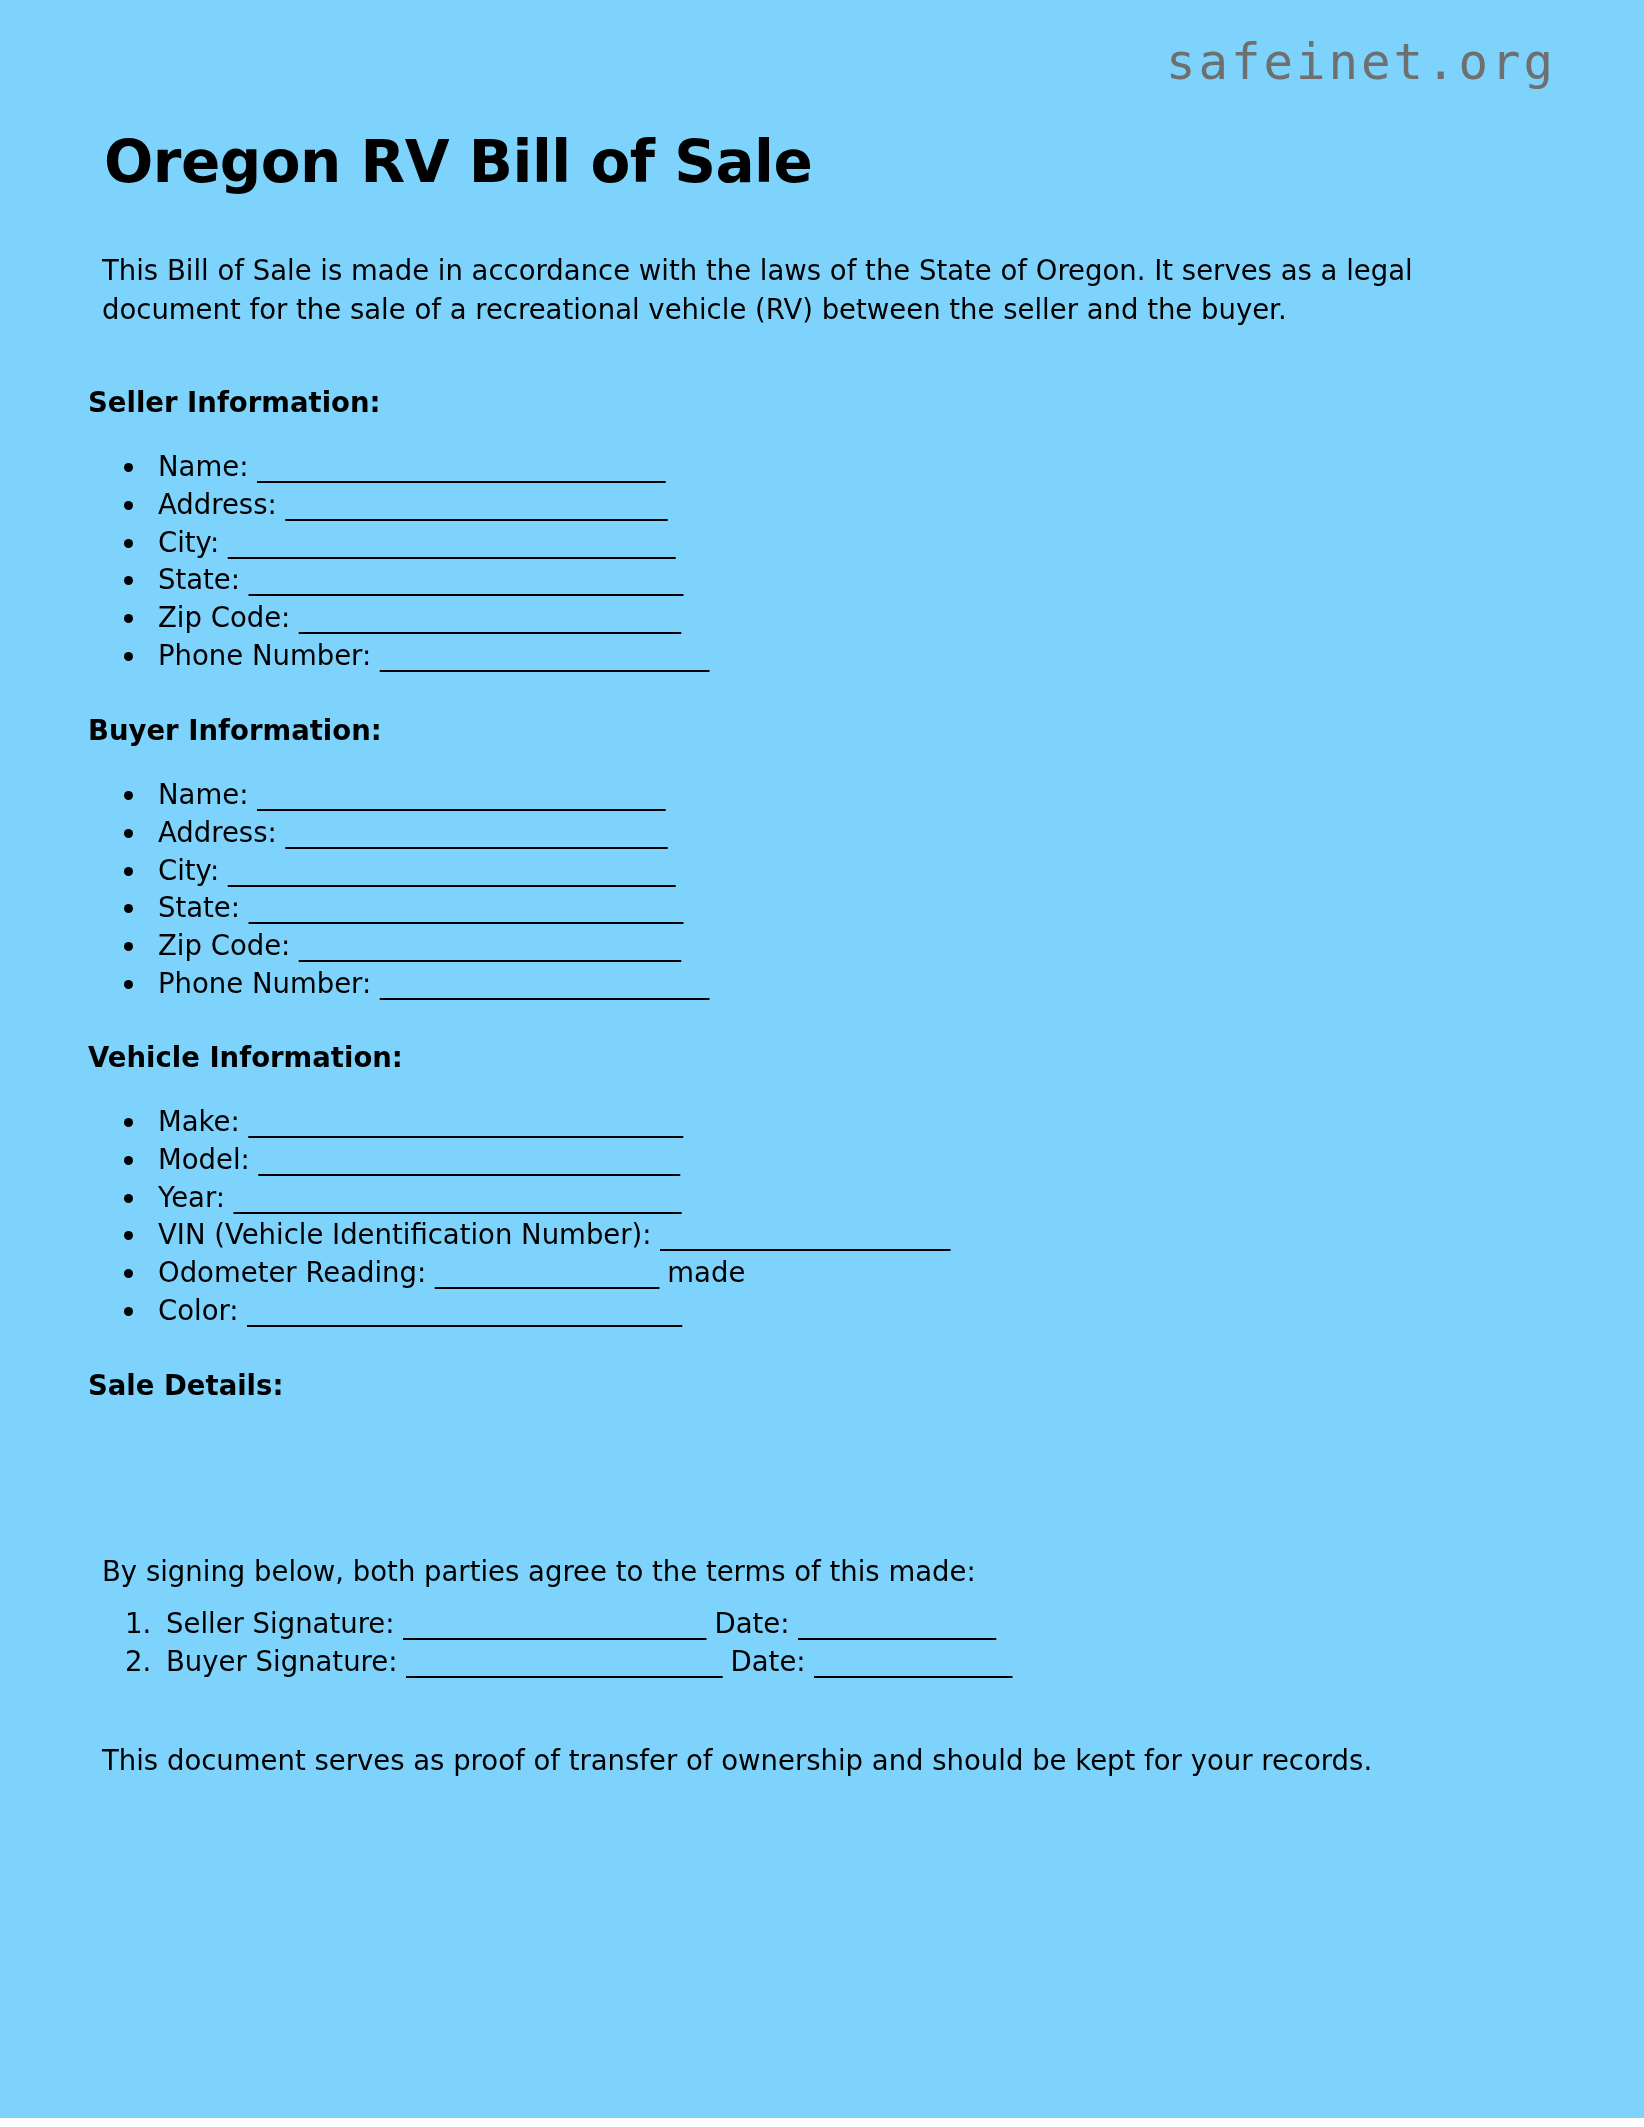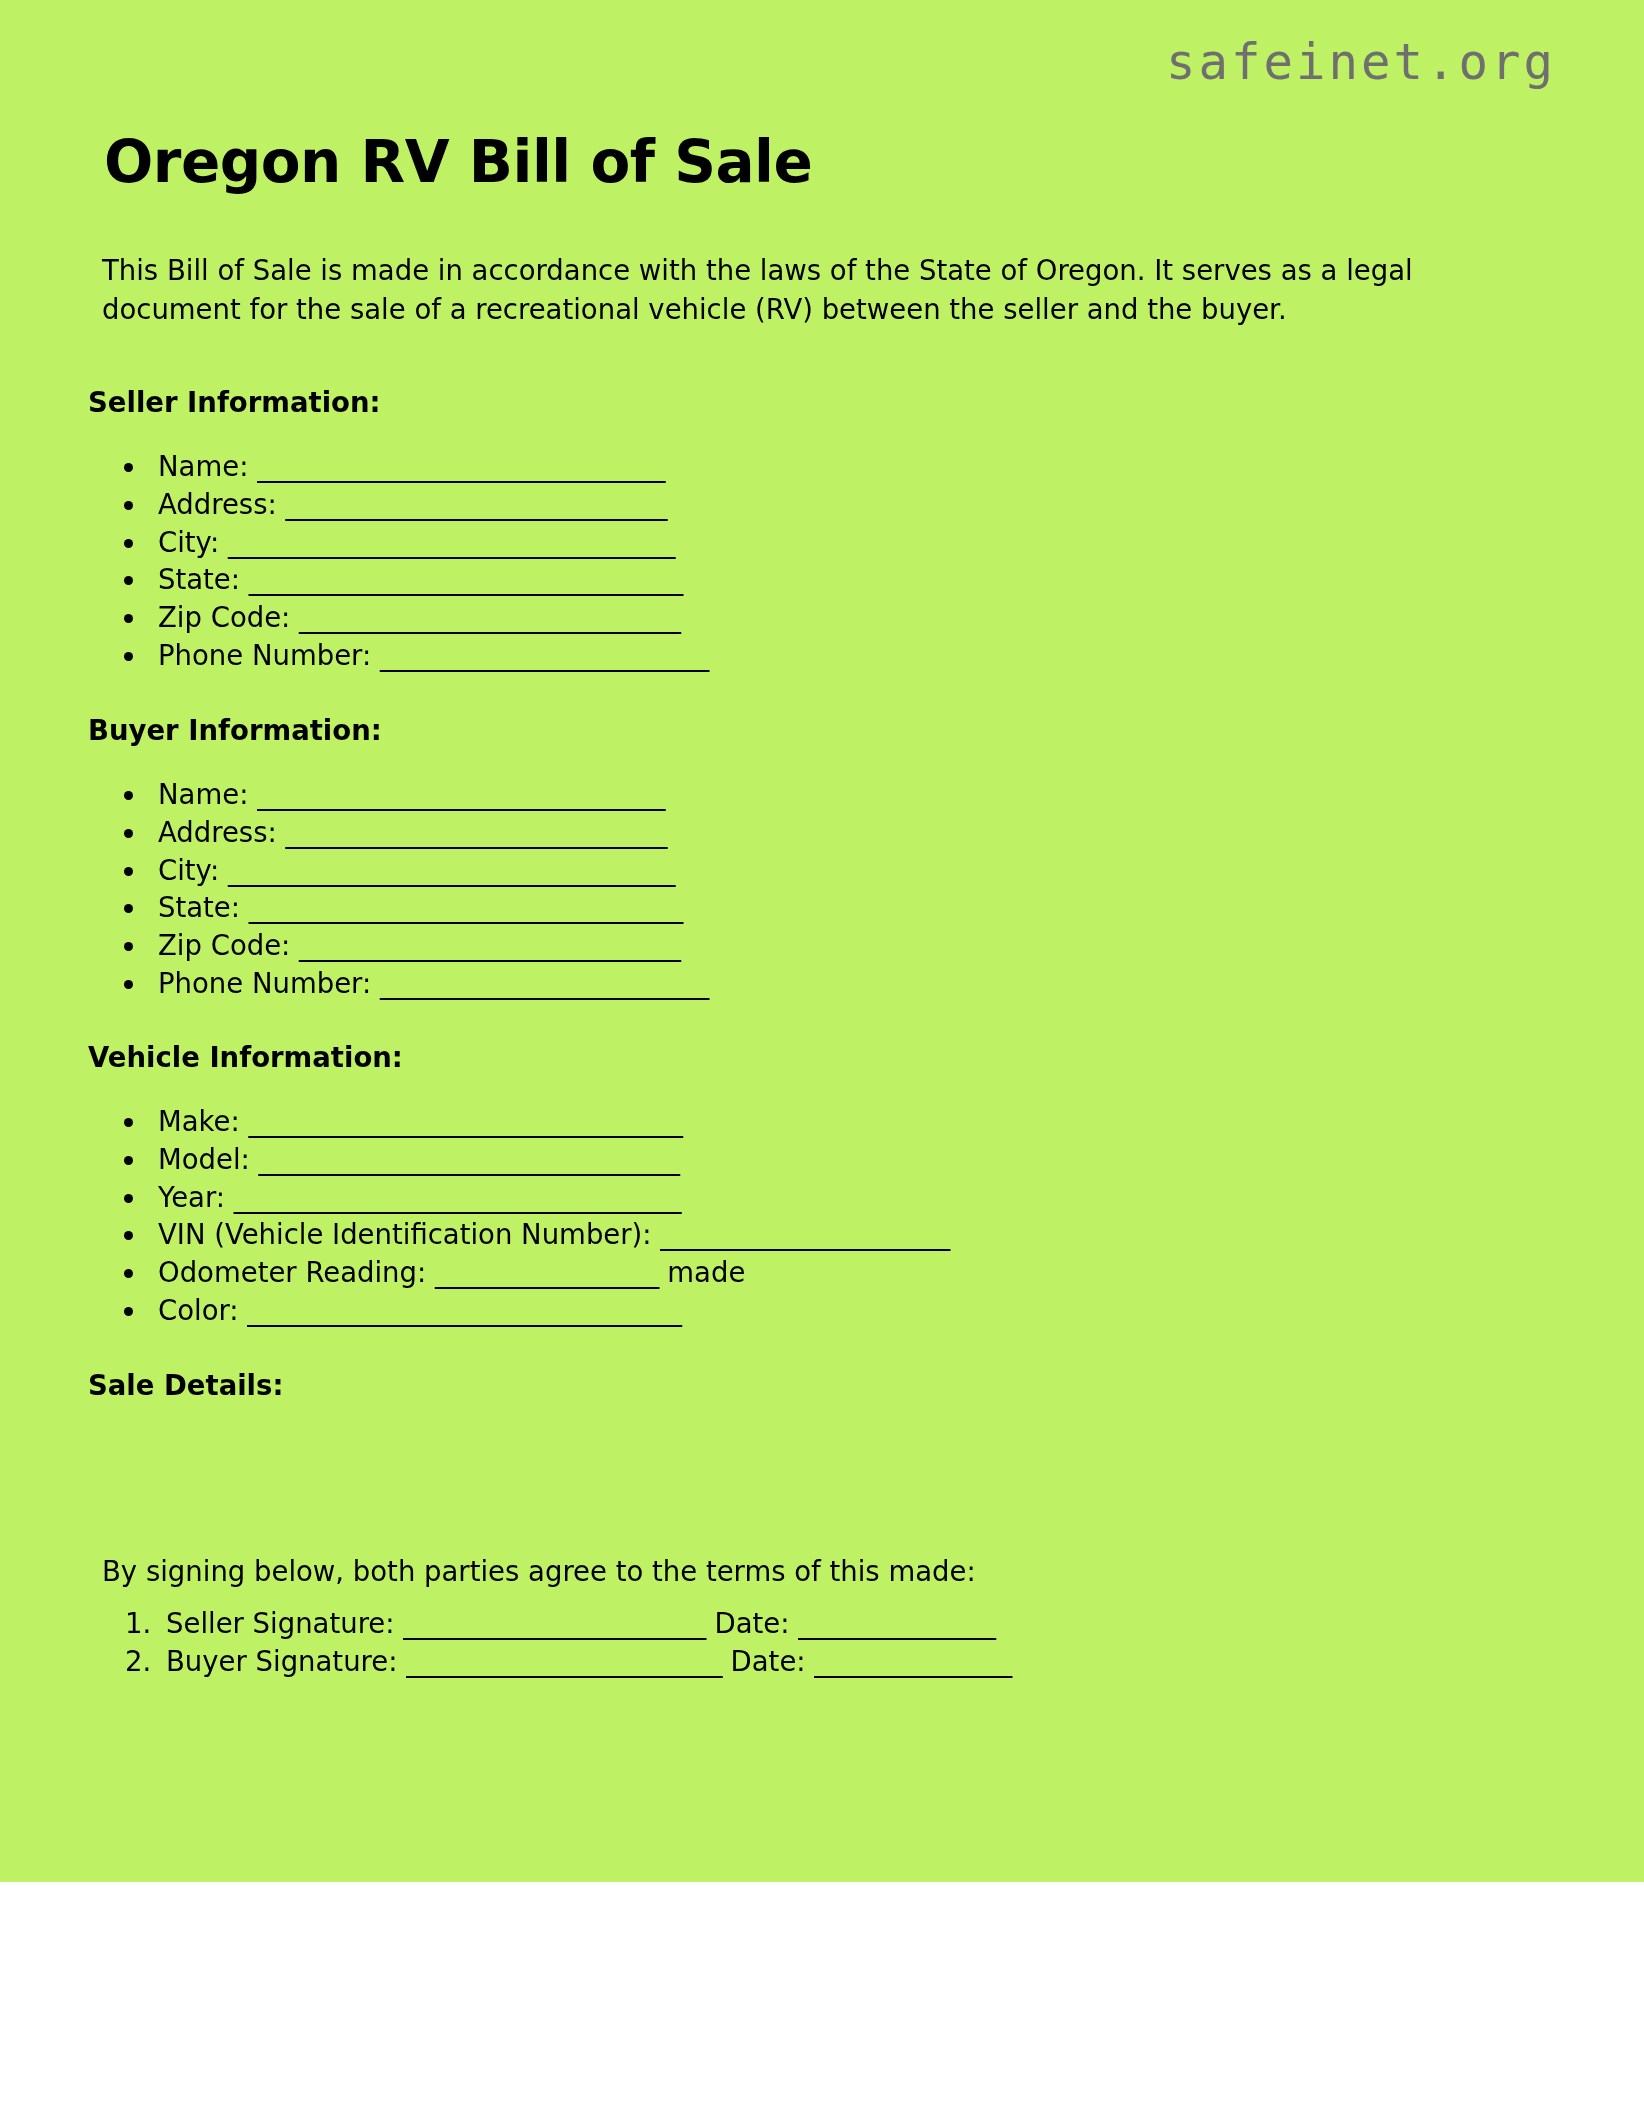--- a/index.html
+++ b/index.html
@@ -6,22 +6,22 @@
     margin: 0;
     padding: 0;
     background: #ffffff;
   }
   body {
     font-family: "DejaVu Sans", sans-serif;
   }
   .page {
     position: relative;
     width: 1644px;
-    height: 1882px;
-    background: #bef264;
+    height: 2118px;
+    background: #7dd3fc;
     box-sizing: border-box;
     overflow: hidden;
   }
 
   
   .watermark {
     position: absolute;
     right: 88px;
     top: 38px;
     font-family: "DejaVu Sans Mono", monospace;
@@ -133,14 +133,15 @@
 
   <h2 class="section-head abs" style="top:1368px;">Sale Details:</h2>
 
   <p class="para abs" style="top:1538px;">By signing below, both parties agree to the terms of this made:</p>
 
   <ol class="signs abs" style="top:1605px; left:88px;">
     <li><span>Seller Signature: </span><span class="blank">_______________________</span><span> Date: </span><span class="blank">_______________</span></li>
     <li><span>Buyer Signature: </span><span class="blank">________________________</span><span> Date: </span><span class="blank">_______________</span></li>
   </ol>
 
+  <p class="para abs" style="top:1727px;">This document serves as proof of transfer of ownership and should be kept for your records.</p>
 
 </div>
 
 </body></html>

